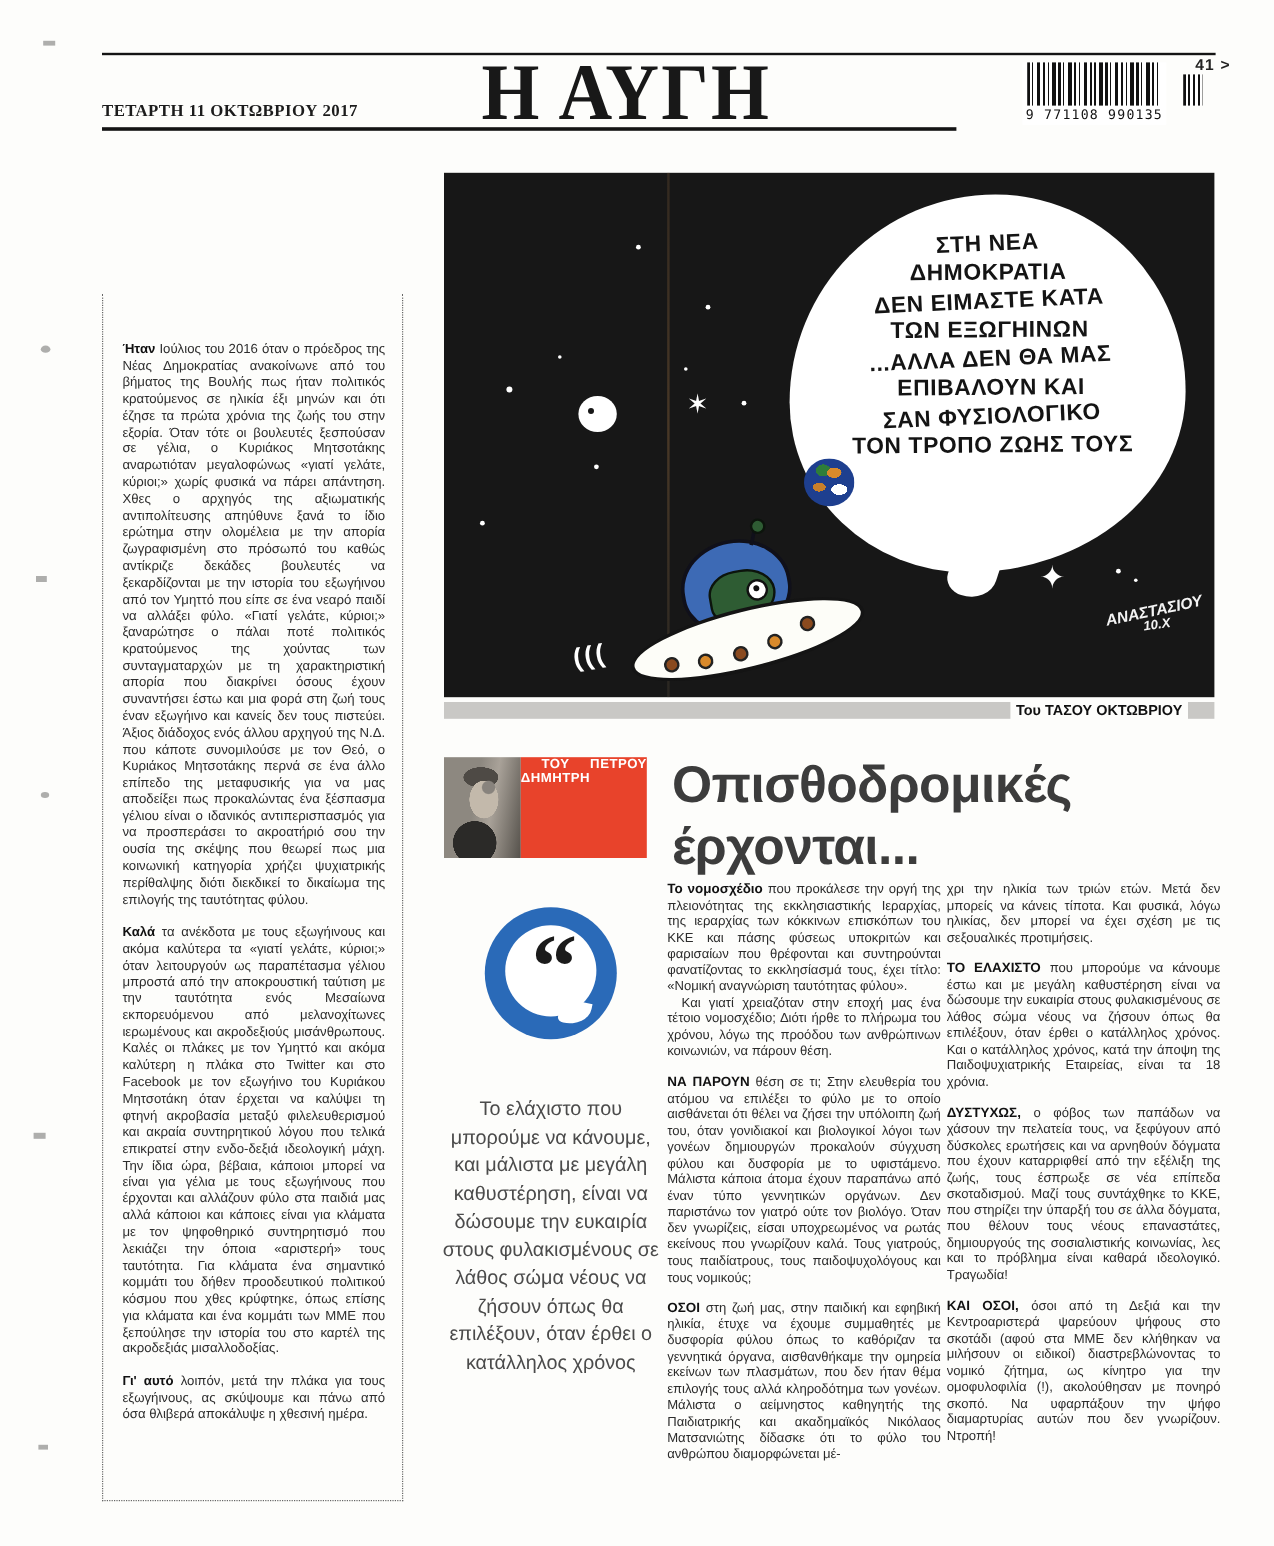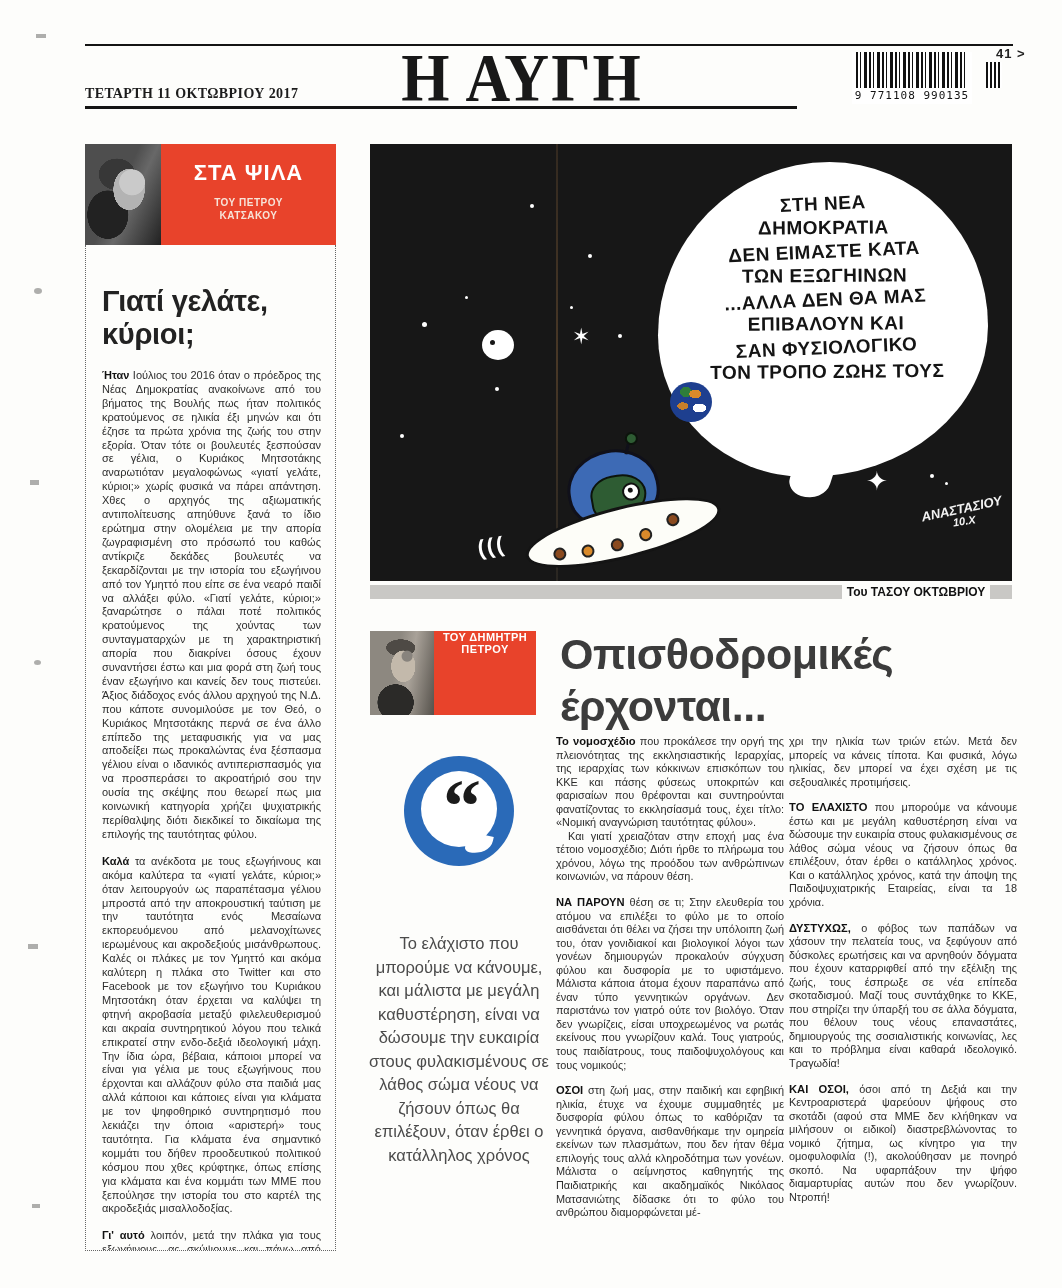--- a/index.html
+++ b/index.html
@@ -114,30 +114,30 @@
   .chr-box { position:absolute; left:370px; top:631px; width:166px; height:84px; display:flex; }
   .chr-photo {
     width:64px; height:84px; flex:none;
     background:
       radial-gradient(circle at 58% 30%, #88837d 0 5px, transparent 6px),
       radial-gradient(ellipse 20px 26px at 52% 42%, #c3b9ab 0 60%, transparent 61%),
       radial-gradient(ellipse 24px 14px at 48% 20%, #4e4a45 0 60%, transparent 61%),
       radial-gradient(ellipse 30px 30px at 40% 85%, #2b2a28 0 60%, transparent 61%),
       linear-gradient(100deg,#8d8880 0 40%, #a9a299 60%, #55514b);
   }
-  .chr-red { flex:1; background:var(--red); color:#fff; display:flex; flex-direction:column; text-align:center; }
+  .chr-red { flex:1; background:var(--red); color:#fff; display:flex; text-align:center; }
   .chr-red .l1 { font-size:11px; font-weight:bold; letter-spacing:.4px; }
   .article-headline { position:absolute; left:560px; top:628px; width:460px; font-size:43px; line-height:52px; font-weight:700; color:#3c3c3c; letter-spacing:-.5px; }
 
   
   .quote-icon { position:absolute; left:404px; top:756px; width:110px; height:110px; border-radius:50%; background:var(--blue); }
   .quote-inner { position:absolute; left:17px; top:15px; width:76px; height:76px; background:#fff; border-radius:50%; }
   .quote-tail { position:absolute; left:62px; top:78px; width:26px; height:20px; background:#fff; border-radius:0 0 80% 20%; transform:rotate(12deg); }
   .quote-marks { position:absolute; left:0; top:-8px; width:100%; text-align:center; font-family:"Liberation Serif", serif; font-weight:bold; font-size:76px; color:#1b1b1b; letter-spacing:-6px; }
-  .pullquote { position:absolute; left:368px; top:932px; width:182px; font-size:16.5px; line-height:23.5px; color:#4b4b4b; text-align:center; }
+  .pullquote { position:absolute; left:368px; top:913px; width:182px; font-size:16.5px; line-height:23.5px; color:#4b4b4b; text-align:center; }
 
   
   .bodycol { position:absolute; top:735px; width:228px; height:545px; overflow:hidden; }
   .col1 { left:556px; }
   .col2 { left:789px; }
   .bodycol .para { font-size:10.9px; line-height:13.55px; text-align:justify; color:#2c2c2c; margin-bottom:12px; }
   .bodycol .para.indent { text-indent:12px; margin-top:-12px; }
   .bodycol .para strong { font-size:11.2px; }
 </style>
 </head>
@@ -157,29 +157,21 @@
   <div class="masthead">Η ΑΥΓΗ</div>
   <div class="masthead-box"></div>
   <div class="rule-bottom"></div>
   <div class="barcode-wrap">
     <div class="barcode-bars"></div>
     <div class="barcode-num">9 771108 990135</div>
   </div>
   <div class="pageno">41 &gt;</div>
   <div class="mini-bars"></div>
 
-  <div class="psila-box">
-    <div class="psila-photo"></div>
-    <div class="psila-red">
-      <div class="psila-title">ΣΤΑ ΨΙΛΑ</div>
-      <div class="psila-byline">ΤΟΥ ΠΕΤΡΟΥ ΚΑΤΣΑΚΟΥ</div>
-    </div>
-  </div>
   <div class="psila-body">
-    <div class="psila-headline">Γιατί γελάτε, κύριοι;</div>
     <div>
         <p class="para"><strong>Ήταν </strong>Ιούλιος του 2016 όταν ο πρόεδρος της Νέας Δημοκρατίας ανακοίνωνε από του βήματος της Βουλής πως ήταν πολιτικός κρατούμενος σε ηλικία έξι μηνών και ότι έζησε τα πρώτα χρόνια της ζωής του στην εξορία. Όταν τότε οι βουλευτές ξεσπούσαν σε γέλια, ο Κυριάκος Μητσοτάκης αναρωτιόταν μεγαλοφώνως «γιατί γελάτε, κύριοι;» χωρίς φυσικά να πάρει απάντηση. Χθες ο αρχηγός της αξιωματικής αντιπολίτευσης απηύθυνε ξανά το ίδιο ερώτημα στην ολομέλεια με την απορία ζωγραφισμένη στο πρόσωπό του καθώς αντίκριζε δεκάδες βουλευτές να ξεκαρδίζονται με την ιστορία του εξωγήινου από τον Υμηττό που είπε σε ένα νεαρό παιδί να αλλάξει φύλο. «Γιατί γελάτε, κύριοι;» ξαναρώτησε ο πάλαι ποτέ πολιτικός κρατούμενος της χούντας των συνταγματαρχών με τη χαρακτηριστική απορία που διακρίνει όσους έχουν συναντήσει έστω και μια φορά στη ζωή τους έναν εξωγήινο και κανείς δεν τους πιστεύει. Άξιος διάδοχος ενός άλλου αρχηγού της Ν.Δ. που κάποτε συνομιλούσε με τον Θεό, ο Κυριάκος Μητσοτάκης περνά σε ένα άλλο επίπεδο της μεταφυσικής για να μας αποδείξει πως προκαλώντας ένα ξέσπασμα γέλιου είναι ο ιδανικός αντιπερισπασμός για να προσπεράσει το ακροατήριό σου την ουσία της σκέψης που θεωρεί πως μια κοινωνική κατηγορία χρήζει ψυχιατρικής περίθαλψης διότι διεκδικεί το δικαίωμα της επιλογής της ταυτότητας φύλου.</p>
         <p class="para"><strong>Καλά </strong>τα ανέκδοτα με τους εξωγήινους και ακόμα καλύτερα τα «γιατί γελάτε, κύριοι;» όταν λειτουργούν ως παραπέτασμα γέλιου μπροστά από την αποκρουστική ταύτιση με την ταυτότητα ενός Μεσαίωνα εκπορευόμενου από μελανοχίτωνες ιερωμένους και ακροδεξιούς μισάνθρωπους. Καλές οι πλάκες με τον Υμηττό και ακόμα καλύτερη η πλάκα στο Twitter και στο Facebook με τον εξωγήινο του Κυριάκου Μητσοτάκη όταν έρχεται να καλύψει τη φτηνή ακροβασία μεταξύ φιλελευθερισμού και ακραία συντηρητικού λόγου που τελικά επικρατεί στην ενδο-δεξιά ιδεολογική μάχη. Την ίδια ώρα, βέβαια, κάποιοι μπορεί να είναι για γέλια με τους εξωγήινους που έρχονται και αλλάζουν φύλο στα παιδιά μας αλλά κάποιοι και κάποιες είναι για κλάματα με τον ψηφοθηρικό συντηρητισμό που λεκιάζει την όποια «αριστερή» τους ταυτότητα. Για κλάματα ένα σημαντικό κομμάτι του δήθεν προοδευτικού πολιτικού κόσμου που χθες κρύφτηκε, όπως επίσης για κλάματα και ένα κομμάτι των ΜΜΕ που ξεπούλησε την ιστορία του στο καρτέλ της ακροδεξιάς μισαλλοδοξίας.</p>
         <p class="para"><strong>Γι' αυτό </strong>λοιπόν, μετά την πλάκα για τους εξωγήινους, ας σκύψουμε και πάνω από όσα θλιβερά αποκάλυψε η χθεσινή ημέρα.</p>
       </div>
   </div>
 
   <div class="cartoon">
     <div class="fold"></div>
     <div class="bubble"></div>

